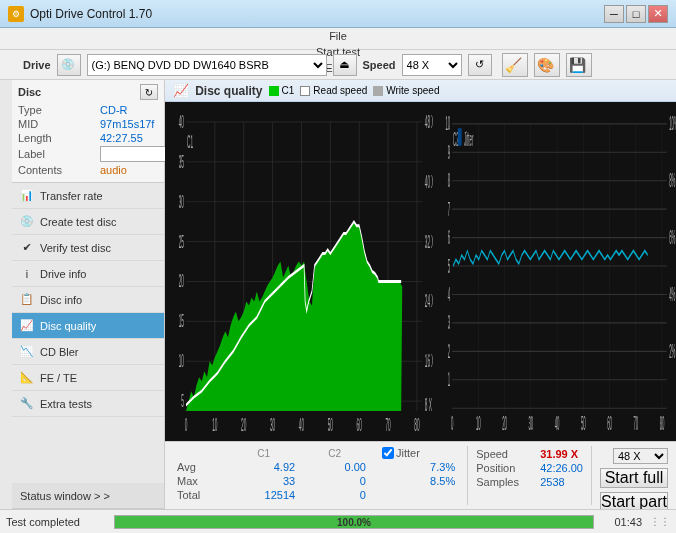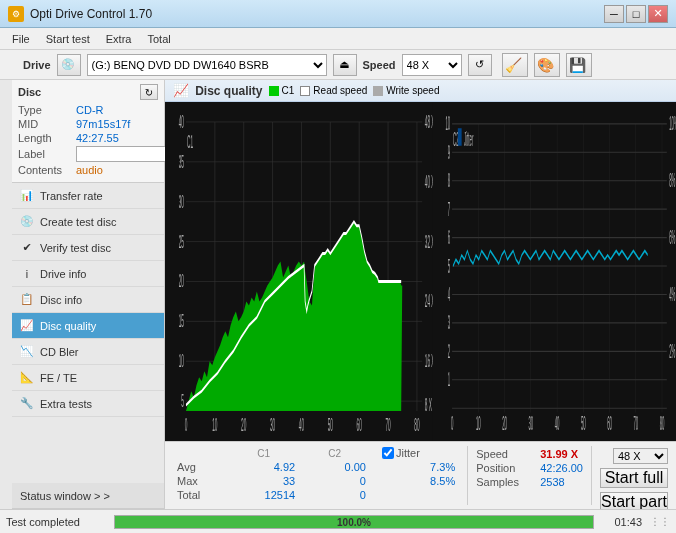--- a/index.html
+++ b/index.html
@@ -22,20 +22,21 @@
     .title-btn:last-child { background: linear-gradient(to bottom, #f08080, #d06060); color: white; }
     
     
     .menu-bar {
       background: #f0f0f0;
       height: 22px;
       display: flex;
       align-items: center;
       padding: 0 4px;
       border-bottom: 1px solid #d0d0d0;
+      flex-direction: column;
     }
     .menu-item { padding: 2px 8px; cursor: pointer; font-size: 11px; color: #333; }
     
     
     .drive-bar {
       background: #f0f0f0;
       height: 30px;
       display: flex;
       align-items: center;
       padding: 0 23px;
@@ -68,21 +69,21 @@
       padding: 4px 6px;
     }
     .disc-header {
       display: flex;
       align-items: center;
       justify-content: space-between;
       margin-bottom: 4px;
     }
     .disc-title { font-size: 11px; font-weight: bold; color: #333; }
     .disc-refresh { width: 18px; height: 16px; background: linear-gradient(to bottom, #f8f8f8, #e0e0e0); border: 1px solid #aaa; display: flex; align-items: center; justify-content: center; cursor: pointer; font-size: 10px; }
-    .disc-row { display: flex; margin-bottom: 2px; }
+    .disc-row { display: flex; margin-bottom: 2px; gap: 24px; }
     .disc-key { color: #555; width: 58px; flex-shrink: 0; }
     .disc-val { color: #0066cc; flex: 1; }
     .disc-val.blue { color: #0066cc; }
     .disc-val.audio { color: #cc6600; }
     .label-input { height: 16px; border: 1px solid #aaa; background: white; flex: 1; font-size: 10px; }
     .label-btn { width: 18px; height: 16px; margin-left: 2px; background: linear-gradient(to bottom, #f8f8f8, #e0e0e0); border: 1px solid #aaa; cursor: pointer; display: flex; align-items: center; justify-content: center; }
     
     
     .nav-item {
       height: 26px;

